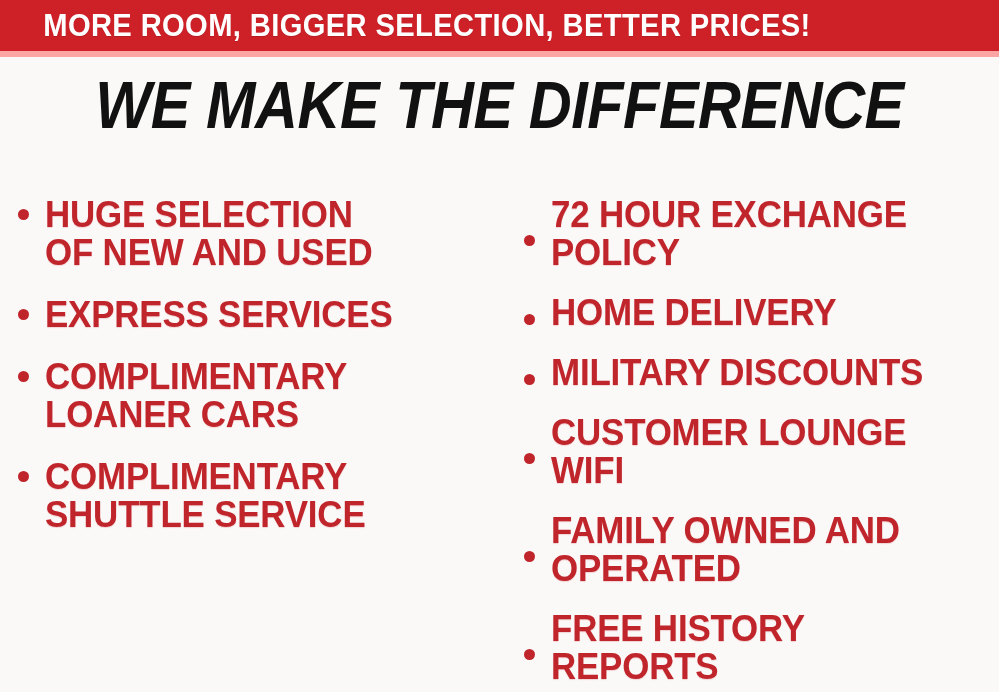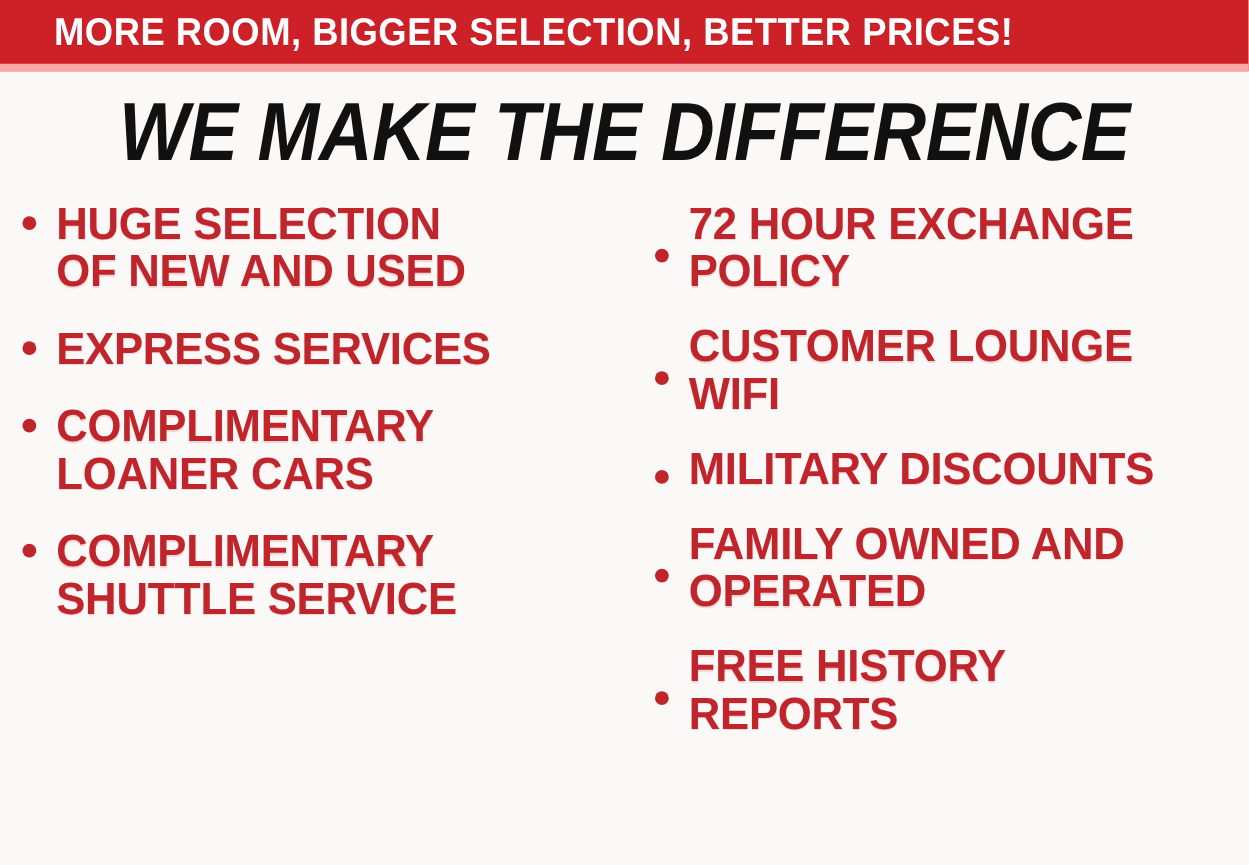--- a/index.html
+++ b/index.html
@@ -72,20 +72,21 @@
   .columns {
     position: absolute;
     left: 0;
     top: 160px;
     width: 999px;
     height: 520px;
     display: flex;
   }
   .col {
     box-sizing: border-box;
+    margin-top: 36px;
   }
   .col-left  { width: 510px; padding-left: 18px; }
   .col-right { width: 489px; padding-left: 14px; }
 
   .bullet {
     display: flex;
     align-items: flex-start;
     margin-bottom: 24px;
   }
   .col-left  .bullet { margin-bottom: 24px; }
@@ -149,26 +150,30 @@
     </div>
 
     <div class="col col-right">
       <div class="bullet">
         <span class="dot"></span>
         <span class="btext">72 HOUR EXCHANGE
 POLICY</span>
       </div>
       <div class="bullet">
         <span class="dot"></span>
-        <span class="btext">CUSTOMER LOUNGE
-WIFI</span>
+        <span class="btext">HOME DELIVERY</span>
       </div>
       <div class="bullet">
         <span class="dot"></span>
         <span class="btext">MILITARY DISCOUNTS</span>
+      </div>
+      <div class="bullet">
+        <span class="dot"></span>
+        <span class="btext">CUSTOMER LOUNGE
+WIFI</span>
       </div>
       <div class="bullet">
         <span class="dot"></span>
         <span class="btext">FAMILY OWNED AND
 OPERATED</span>
       </div>
       <div class="bullet">
         <span class="dot"></span>
         <span class="btext">FREE HISTORY
 REPORTS</span>

